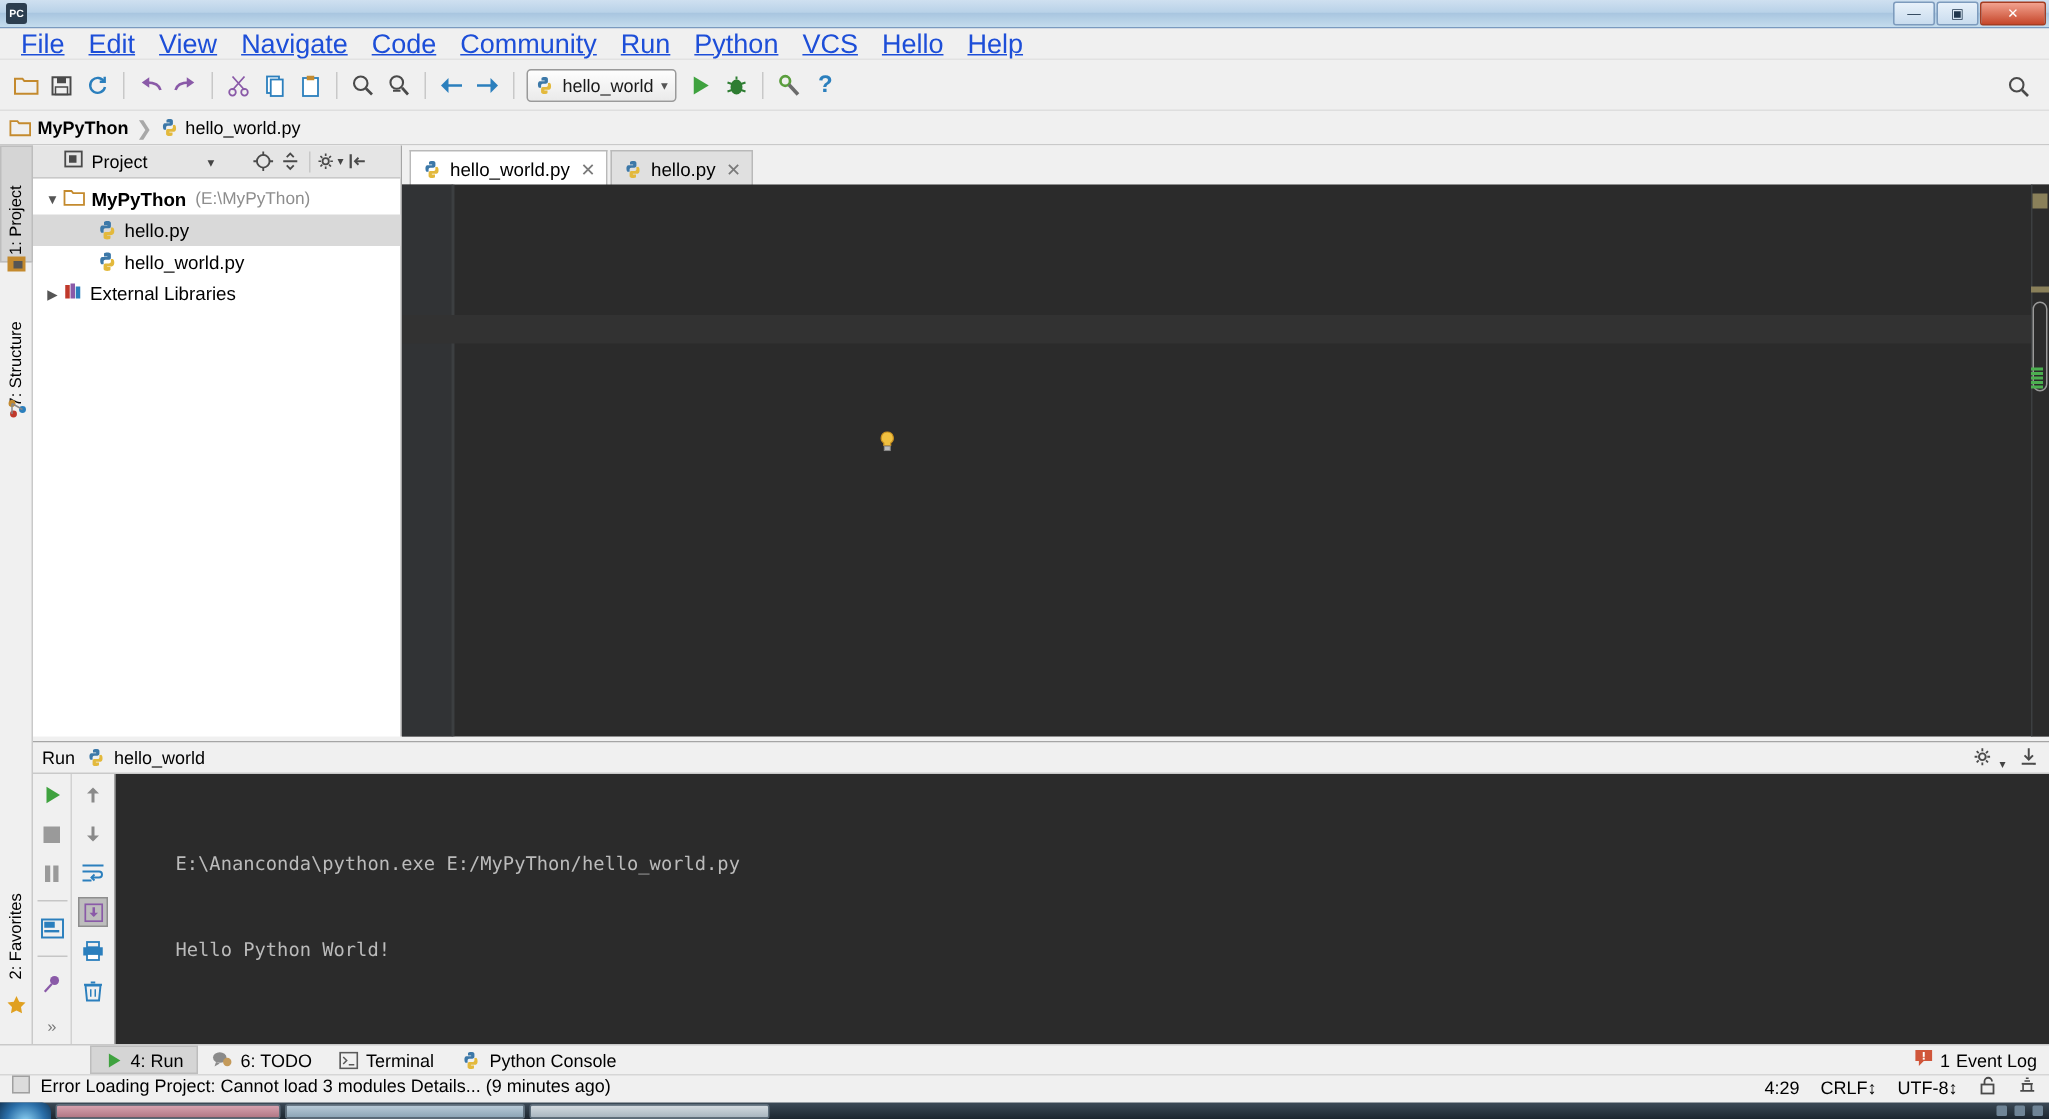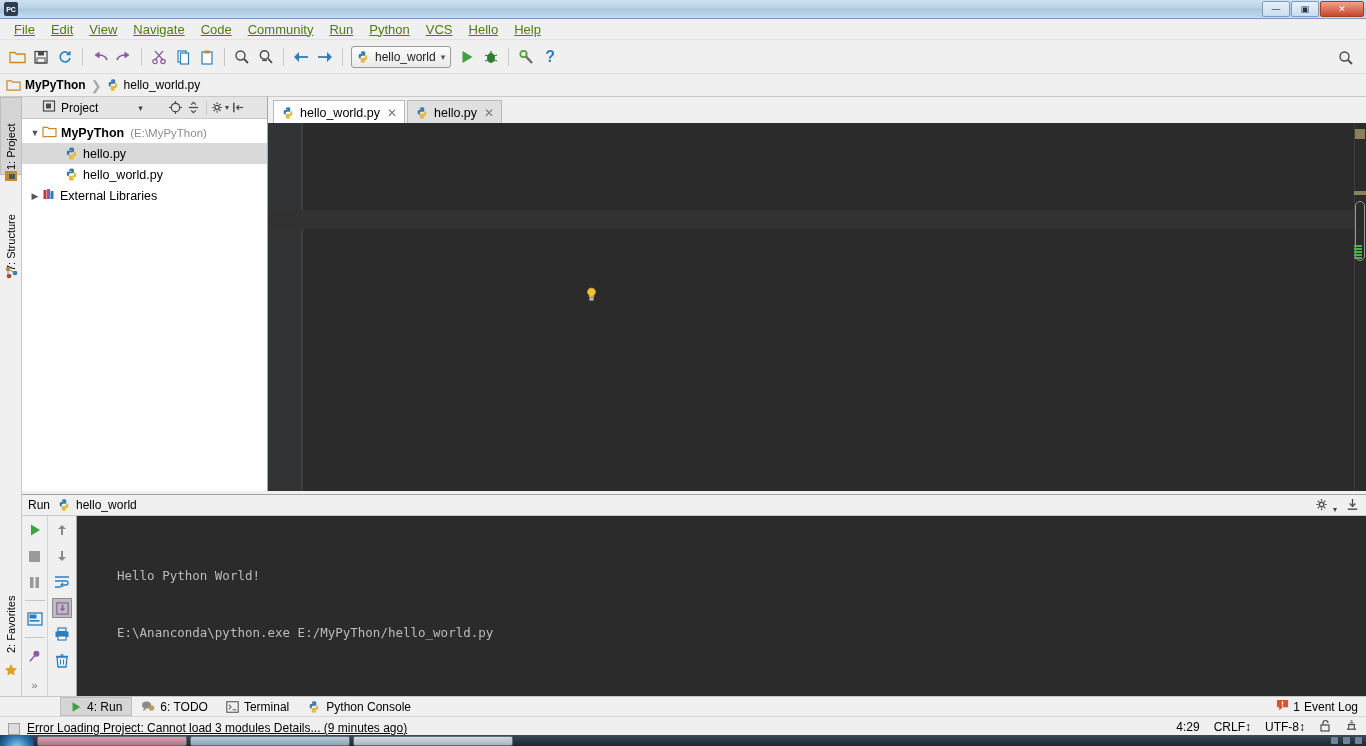--- a/index.html
+++ b/index.html
@@ -37,21 +37,21 @@
     background:linear-gradient(to bottom,#f2a28f,#c6472b);
     border-color:#a53d22;color:#fff;
   }
 
   
   .menubar {
     position:absolute; left:0; top:19px; width:1366px; height:21px;
     background:#f0f0f0; display:flex; align-items:center; padding-left:6px;
     border-bottom:1px solid #e2e2e2;
   }
-  .menu-item { padding:14px 8px; font-size:13px; color:#4d7c0f; cursor:default; }
+  .menu-item { padding:14px 8px; font-size:18px; color:#1d4ed8; cursor:default; }
   .menu-item u { text-decoration:underline; }
 
   
   .toolbar {
     position:absolute; left:0; top:40px; width:1366px; height:34px;
     background:#f0f0f0; display:flex; align-items:center; padding-left:5px;
     border-bottom:1px solid #dedede;
   }
   .tb-btn { width:24px;height:24px;display:flex;align-items:center;justify-content:center;}
   .tb-sep { width:1px;height:18px;background:#c8c8c8;margin:0 5px; }
@@ -196,21 +196,21 @@
     display:flex; align-items:center; padding-left:24px;
   }
   .btab { display:flex; align-items:center; gap:5px; height:19px; padding:0 9px; font-size:12px; }
   .btab.sel { background:#d5d5d5; border:1px solid #bdbdbd;margin-left:36px; }
   .eventlog { position:absolute; right:8px; display:flex; align-items:center; gap:4px; font-size:12px; }
 
   
   .statusbar {
     position:absolute; left:0; top:716px; width:1366px; height:19px;
     background:#f0f0f0; border-top:1px solid #d6d6d6;
-    display:flex; align-items:flex-end; padding-left:8px; font-size:12px;text-decoration:underline;
+    display:flex; align-items:flex-start; padding-left:8px; font-size:12px;
   }
   .sb-box { width:12px;height:12px;border:1px solid #a0a0a0;background:#dcdcdc;margin-right:7px; }
   .sb-right { position:absolute; right:8px; display:flex; align-items:center; gap:14px; font-size:12px; }
 
   
   .taskbar {
     position:absolute; left:0; top:735px; width:1366px; height:11px;
     background:linear-gradient(to bottom,#3c4a57,#1c262f);
     display:flex; align-items:center;
   }
@@ -656,22 +656,22 @@
         <svg width="14" height="15" viewBox="0 0 14 15">
             <path d="M2 4h10l-1 10H3z" fill="none" stroke="#2b7fbd" stroke-width="1.3"></path>
             <path d="M1 3.5h12" stroke="#2b7fbd" stroke-width="1.4"></path>
             <path d="M5.5 2h3" stroke="#2b7fbd" stroke-width="1.4"></path>
             <path d="M5.5 6.5v5M8.5 6.5v5" stroke="#2b7fbd" stroke-width="1"></path>
           </svg>
       </div>
     </div>
 
     <div class="console">
+      <div>E:\Ananconda\python.exe E:/MyPyThon/hello_world.py</div>
       <div>Hello Python World!</div>
-      <div>E:\Ananconda\python.exe E:/MyPyThon/hello_world.py</div>
       <div>&nbsp;</div>
       <div>Process finished with exit code 0</div>
     </div>
   </div>
 
   <div class="bottombar">
     <div class="btab sel">
       <svg width="12" height="12" viewBox="0 0 14 14">
           <path d="M3 1.5l9 5.5-9 5.5z" fill="#3fa23f"></path>
         </svg>

